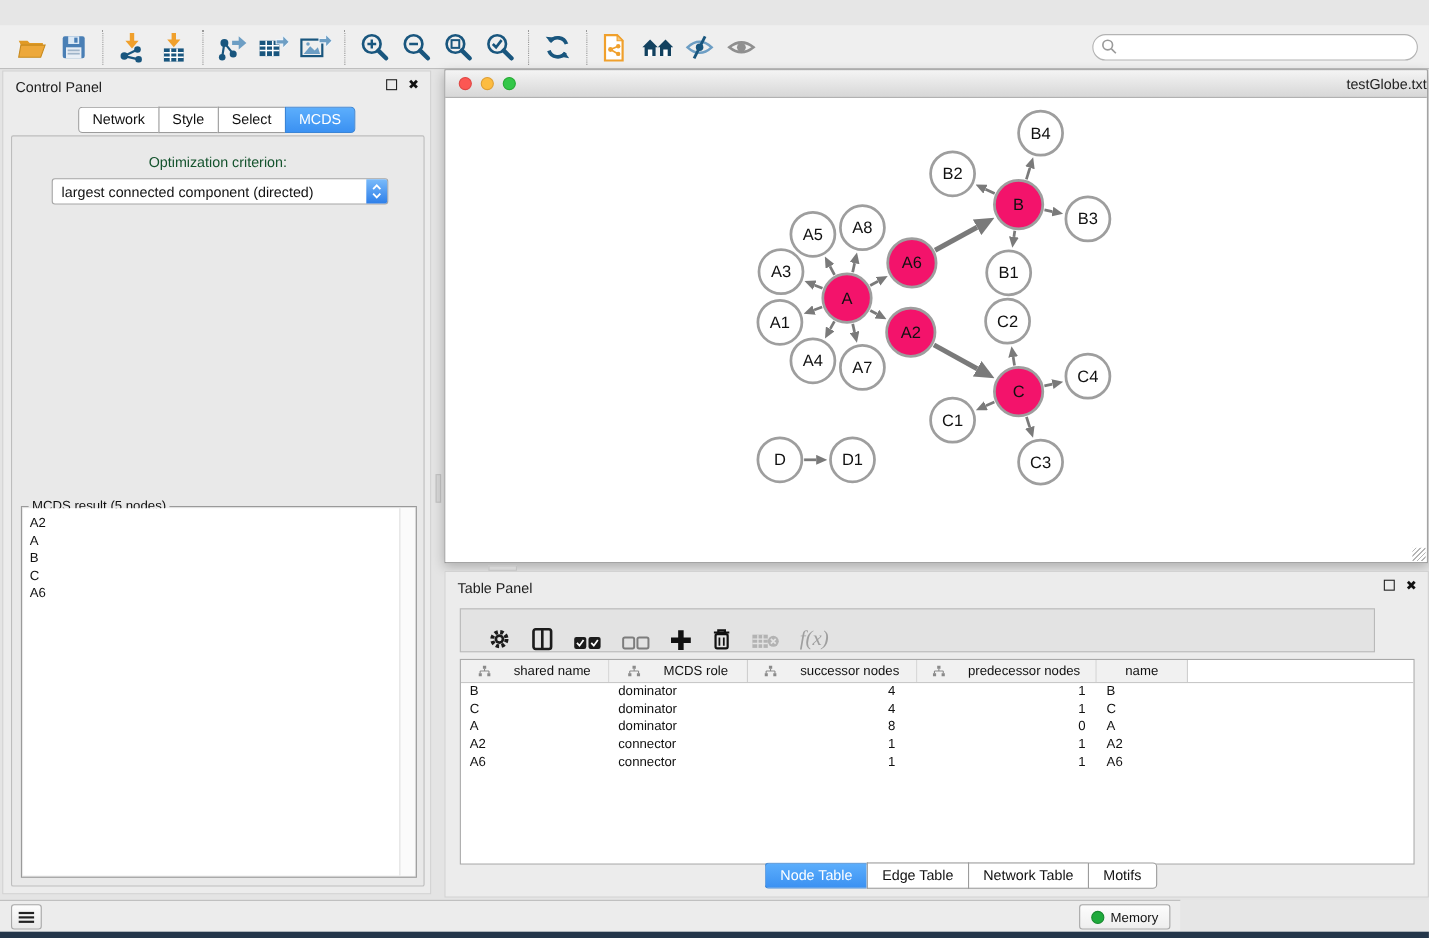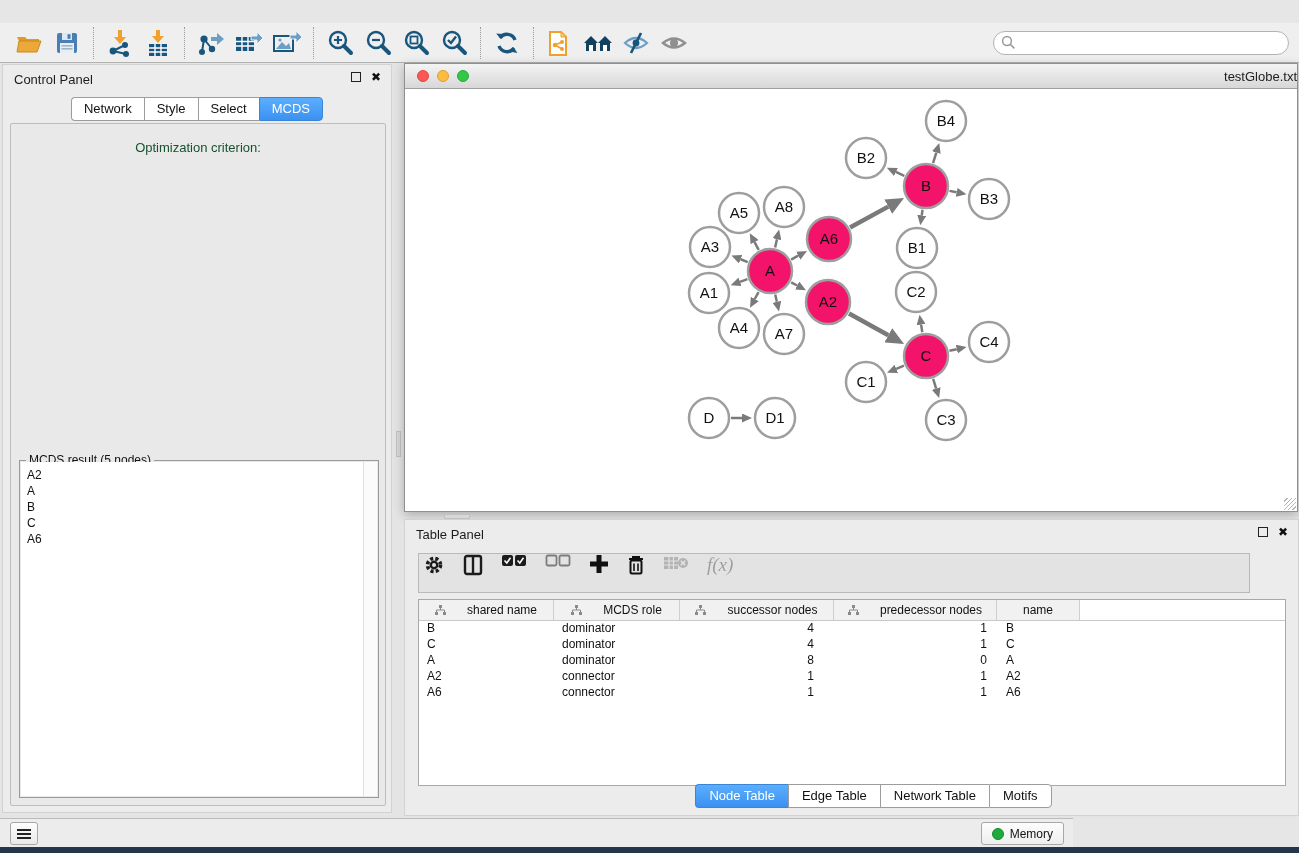--- a/index.html
+++ b/index.html
@@ -75,21 +75,21 @@
   .resize-grip { position:absolute; right:1px; bottom:1px; width:12px; height:12px;
     background:repeating-linear-gradient(135deg, transparent 0 2px, #b5b5b5 2px 3px); }
 
   
   .vsplit-handle { position:absolute; left:396px; top:368px; width:5px; height:26px; background:#d7d7d7; border:1px solid #c2c2c2; }
   .hsplit-handle { position:absolute; left:444px; top:451px; width:26px; height:5px; background:#d7d7d7; border:1px solid #c2c2c2; }
 
   
   .tpanel { position:absolute; left:404px; top:456px; width:895px; height:297px; background:#ececec; border:1px solid #d2d2d2; }
   .tp-toolbar { position:absolute; left:13px; top:33px; width:832px; height:40px; background:#e3e3e3;
-    border:1px solid #b9b9b9; display:flex; align-items:flex-start; gap:18px; padding-left:4px; }
+    border:1px solid #b9b9b9; display:flex; align-items:flex-end; gap:18px; padding-left:24px; }
   .tp-ico { display:flex; align-items:center; justify-content:center; }
   .fx { font-family:"Liberation Serif","DejaVu Serif",serif; font-style:italic; font-size:19px; color:#9f9f9f; }
 
   .dtable { position:absolute; left:13px; top:79px; width:868px; height:187px; background:#fff; border:1px solid #a8a8a8; overflow:hidden; }
   .thead { display:flex; height:21px; border-bottom:1px solid #c8c8c8; font-size:12px; color:#111; }
   .th { background:#f1f1f1; border-right:1px solid #cfcfcf; display:flex; align-items:center; justify-content:center; gap:21px; }
   .th.c0{width:135px;} .th.c1{width:126px;} .th.c2{width:154px;} .th.c3{width:163px;} .th.c4{width:83px;}
   .trow { display:flex; height:16px; font-size:12px; color:#111; }
   .tcell { overflow:hidden; white-space:nowrap; }
   .tcell.c0 { width:135px; padding-left:8px; }
@@ -271,20 +271,29 @@
         </span>
       </div>
       <div class="tabs-row">
         <span class="tab">Network</span>
         <span class="tab">Style</span>
         <span class="tab">Select</span>
         <span class="tab active">MCDS</span>
       </div>
       <div class="cp-content">
         <div class="opt-label">Optimization criterion:</div>
+        <div class="dropdown">
+          <span class="dd-text">largest connected component (directed)</span>
+          <span class="dd-stepper">
+            <svg width="9" height="14" viewBox="0 0 9 14">
+                <path d="M1.2 5 L4.5 1.5 L7.8 5" fill="none" stroke="#fff" stroke-width="1.6"></path>
+                <path d="M1.2 9 L4.5 12.5 L7.8 9" fill="none" stroke="#fff" stroke-width="1.6"></path>
+              </svg>
+          </span>
+        </div>
         <div class="result-box">
           <span class="result-legend">MCDS result (5 nodes)</span>
           <div class="result-list">
             <div class="result-items" id="result-items">
                 <div>A2</div>
                 <div>A</div>
                 <div>B</div>
                 <div>C</div>
                 <div>A6</div>
               </div>

